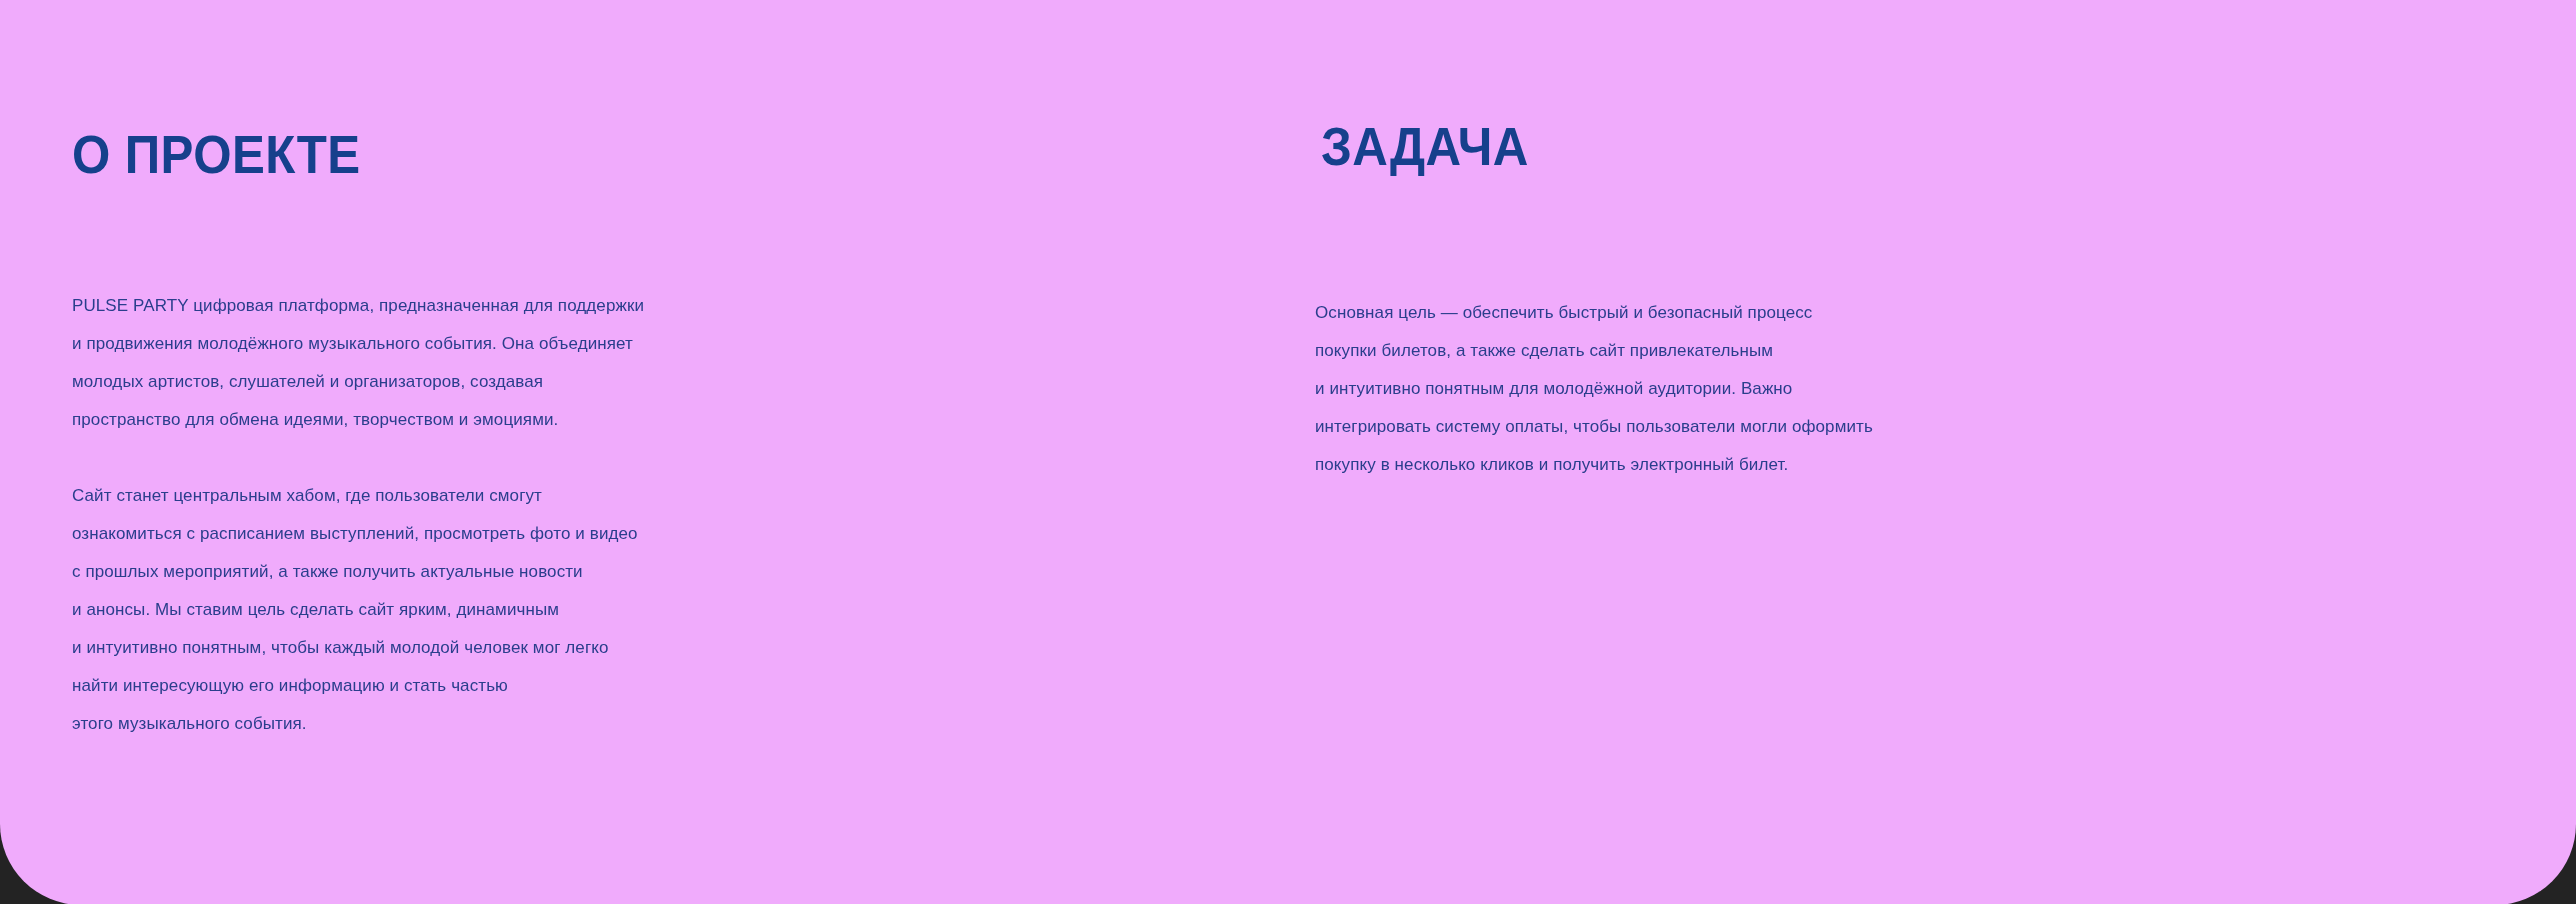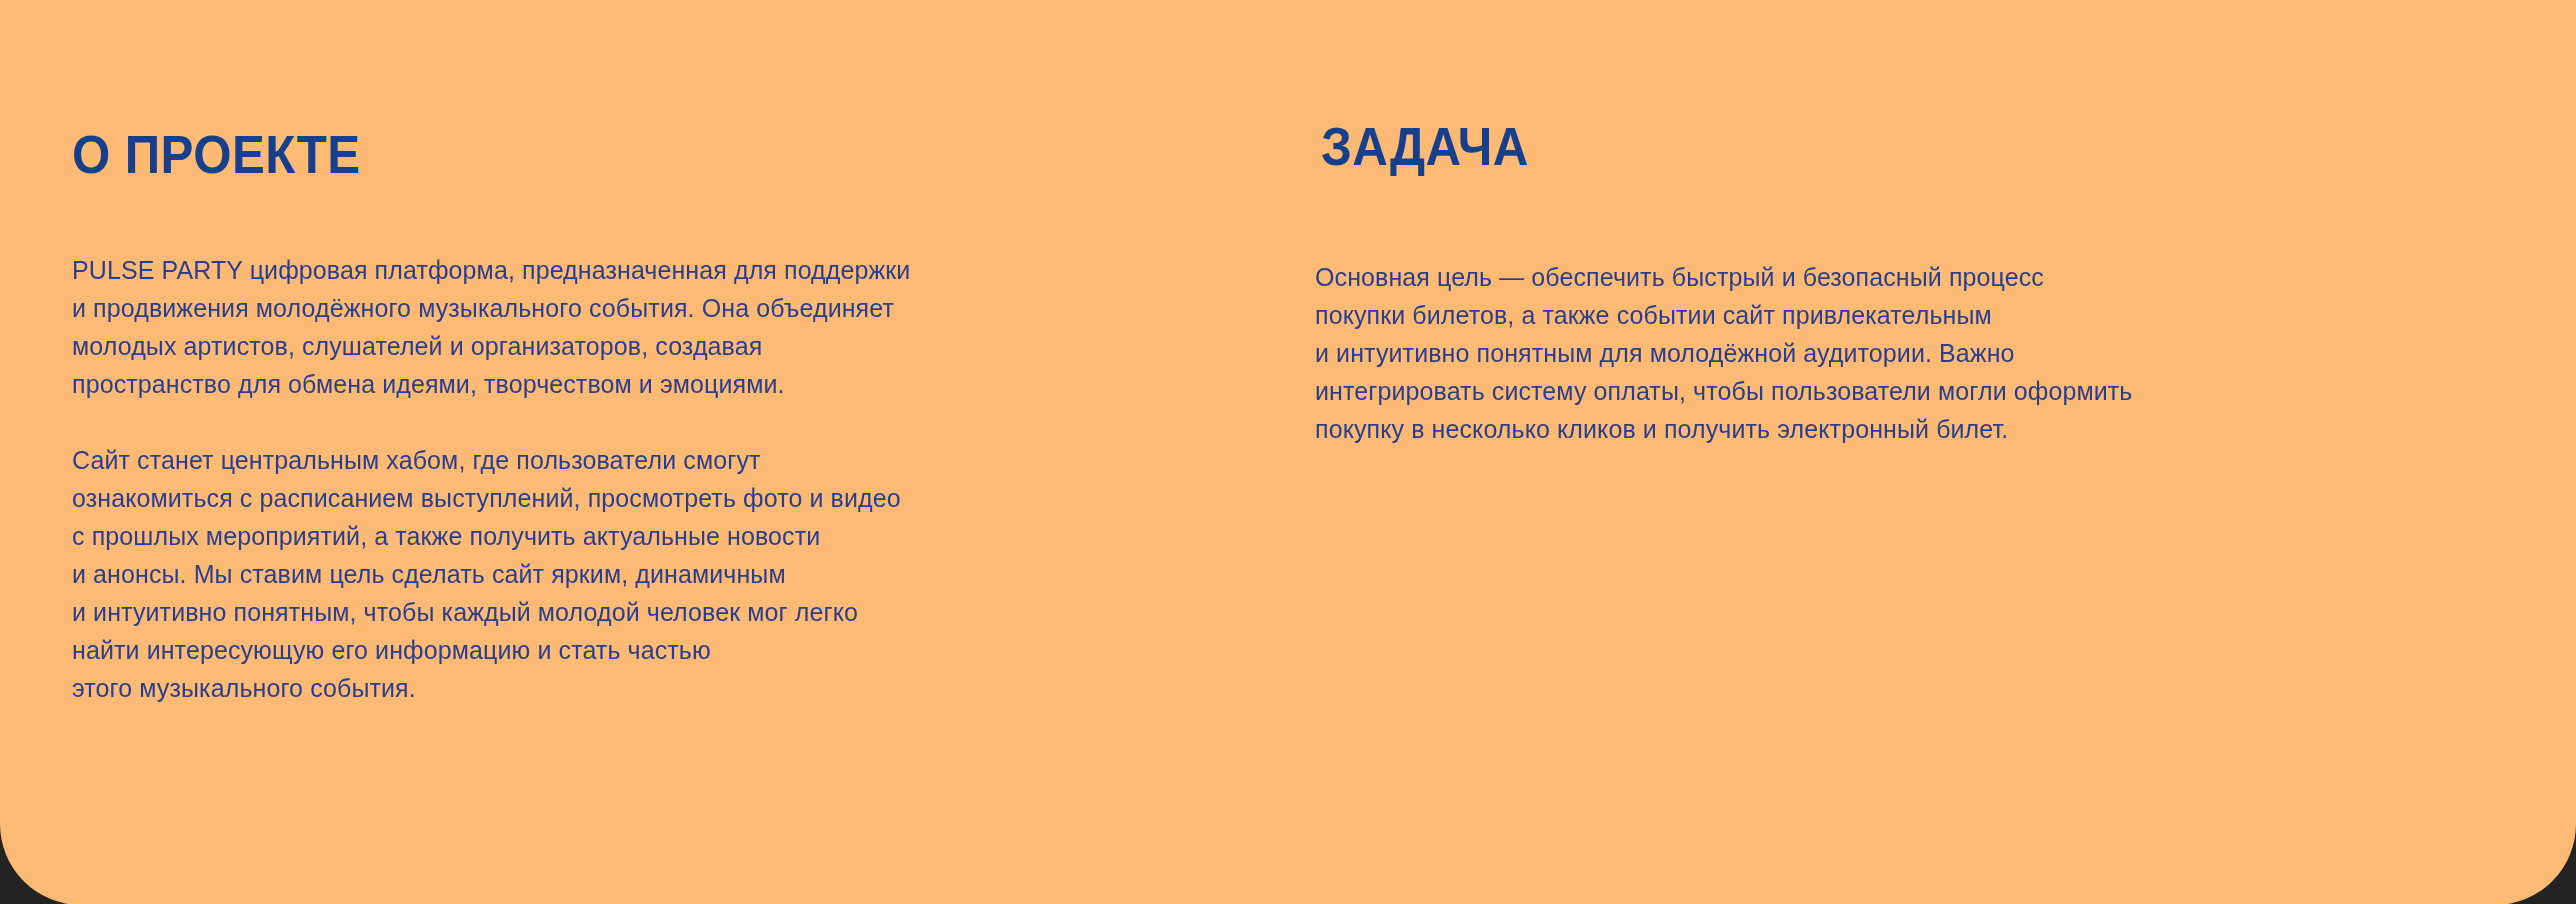--- a/index.html
+++ b/index.html
@@ -11,21 +11,21 @@
     width: 2576px;
     height: 905px;
     overflow: hidden;
     font-family: "Liberation Sans", sans-serif;
   }
 
   .page {
     position: relative;
     width: 2576px;
     height: 905px;
-    background: #fdba74;
+    background: #f0abfc;
     border-bottom-left-radius: 81px;
     border-bottom-right-radius: 81px;
     box-sizing: border-box;
     overflow: hidden;
   }
 
   .columns {
     position: absolute;
     top: 0;
     left: 0;
@@ -55,24 +55,25 @@
     margin: 0;
   }
 
   .col-left .heading  { position: absolute; top: 127px; left: 0px; }
   .col-right .heading { position: absolute; top: 119px; left: 5.6px; }
 
   .body-block {
     position: absolute;
     left: 0;
     color: #2a3e8c;
-    font-size: 25px;
+    font-size: 17px;
     line-height: 38px;
     letter-spacing: 0.1px;
     font-weight: 400;
+    margin-top: 36px;
   }
 
   .col-left  .body-block { top: 251px; width: 1175px; }
   .col-right .body-block { top: 258px; width: 1183px; }
 
   .para { margin: 0; white-space: pre-line; }
   .para + .para { margin-top: 38px; }
 </style>
 </head>
 <body>
@@ -94,21 +95,21 @@
 и интуитивно понятным, чтобы каждый молодой человек мог легко
 найти интересующую его информацию и стать частью
 этого музыкального события.</p>
       </div>
     </div>
 
     <div class="col col-right">
       <h2 class="heading">ЗАДАЧА</h2>
       <div class="body-block">
         <p class="para">Основная цель — обеспечить быстрый и безопасный процесс
-покупки билетов, а также событии сайт привлекательным
+покупки билетов, а также сделать сайт привлекательным
 и интуитивно понятным для молодёжной аудитории. Важно
 интегрировать систему оплаты, чтобы пользователи могли оформить
 покупку в несколько кликов и получить электронный билет.</p>
       </div>
     </div>
 
   </div>
 </div>
 
 

